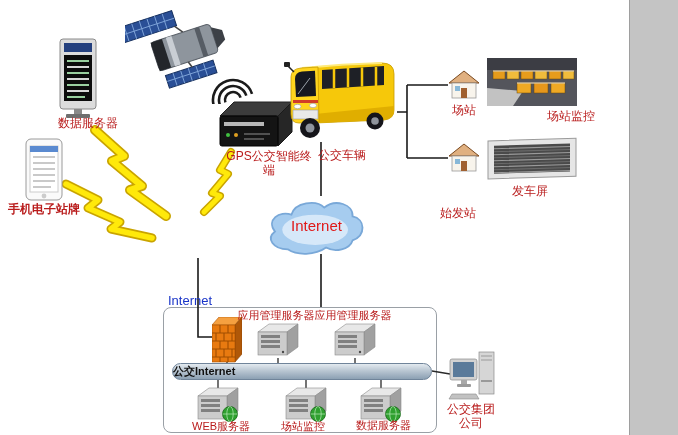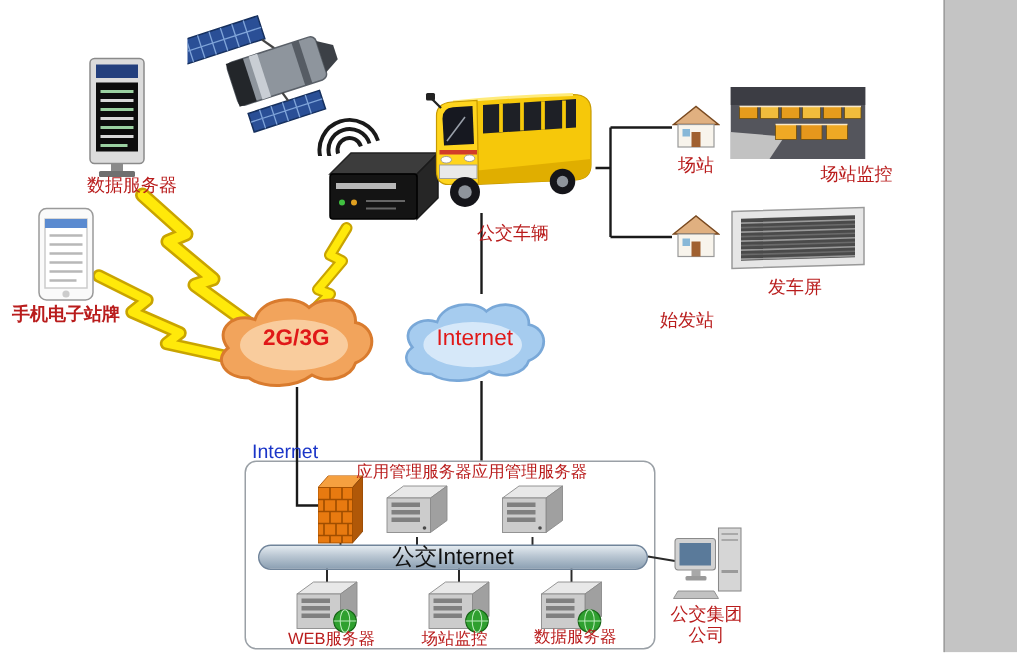--- a/index.html
+++ b/index.html
@@ -10,21 +10,21 @@
   .label-wrap { white-space:normal; text-align:center; word-break:break-all; }
   .wires { position:absolute; left:0; top:0; z-index:3; }
   .icon { position:absolute; z-index:4; }
   .cloud { position:absolute; z-index:4; }
   .cloud-text { position:absolute; width:100%; text-align:center; font-size:15px; color:#e01818; z-index:5; }
   .zone-box { position:absolute; left:163px; top:307px; width:274px; height:126px;
               border:1.4px solid #9aa0a6; border-radius:8px; z-index:1; background:transparent; }
   .backbone { position:absolute; left:172px; top:363px; width:260px; height:17px; border-radius:9px;
               background:linear-gradient(#e3eaf0 0%, #b9c6d2 45%, #8ca0b3 100%);
               border:1px solid #70849a; z-index:4; }
-  .backbone-label { width:100%; text-align:center; font-size:15px; line-height:15px; color:#101010; }
+  .backbone-label { width:100%; font-size:11px; line-height:15px; color:#101010;font-weight:bold; }
   .right-strip { position:absolute; left:629px; top:0; width:49px; height:435px;
                  background:#c4c4c4; border-left:1px solid #9e9e9e; z-index:7; }
   .zone-internet { position:absolute; left:168px; top:293px; font-size:13px; color:#1a35c8; z-index:6; }
   .srv-label { font-size:11px; }
 </style>
 </head>
 <body>
 
 <div class="canvas">
 
@@ -112,20 +112,21 @@
     <svg width="80" height="52" viewBox="0 0 80 52">
       <polygon points="6,18 20,4 78,4 64,18" fill="#3c3c3c" stroke="#222"></polygon>
       <polygon points="64,18 78,4 78,34 64,48" fill="#262626" stroke="#1a1a1a"></polygon>
       <rect x="6" y="18" width="58" height="30" rx="2" fill="#141414" stroke="#000"></rect>
       <rect x="10" y="24" width="40" height="4" fill="#b8b8b8"></rect>
       <circle cx="14" cy="37" r="2" fill="#40c040"></circle>
       <circle cx="22" cy="37" r="2" fill="#e0a020"></circle>
       <path d="M30,36 H56 M30,41 H50" stroke="#666" stroke-width="1.4"></path>
     </svg>
   </div>
+  <div class="label label-wrap" style="left:226px; top:149px; width:86px;">GPS公交智能终端</div>
 
   <div class="icon" style="left:282px; top:58px;">
     <svg width="115" height="84" viewBox="0 0 115 84">
       <path d="M30,9 L100,5 Q112,5 112,16 L112,52 Q112,61 102,62 L33,65 Z" fill="#F6C80A" stroke="#C79A00" stroke-width="0.8"></path>
       <path d="M33,56 L112,48 L112,52 Q112,61 102,62 L33,65 Z" fill="#E0AE00"></path>
       <path d="M40,12 L102,8 L102,27 L40,31 Z" fill="#1e2026"></path>
       <path d="M52,11 V30 M66,10 V29 M80,9.5 V28.5 M94,9 V28" stroke="#F6C80A" stroke-width="2.5"></path>
       <path d="M20,10 Q60,6 100,5" stroke="#FFEB7A" stroke-width="2" fill="none"></path>
       <path d="M9,19 Q9,11 19,10 L36,9 L37,64 L17,65 Q9,65 9,56 Z" fill="#FFD51E" stroke="#C79A00" stroke-width="0.8"></path>
       <path d="M13,21 Q13,14 20,13.5 L33,12.7 L34,38 L14,39 Z" fill="#161820"></path>
@@ -194,27 +195,20 @@
             <path d="M7,10H83 M7,16H83 M7,22H83 M7,28H83 M7,34H83"></path>
           </g>
         <g stroke="#6a6a6a" stroke-width="1.1">
             <path d="M7,13H83 M7,19H83 M7,25H83 M7,31H83"></path>
           </g>
       </g>
     </svg>
   </div>
   <div class="label" style="left:512px; top:184px;">发车屏</div>
 
-  <div class="cloud" style="left:140px; top:192px; width:115px; height:72px;">
-    <svg width="115" height="72" viewBox="0 0 115 72" preserveAspectRatio="none">
-      <path d="M26,60 C10,60 2,48 12,40 C2,27 17,16 30,21 C34,7 57,4 66,13 C78,3 98,9 97,23 C111,26 112,44 97,50 C94,60 78,64 68,58 C56,67 36,67 26,60 Z" fill="#F2A45C" stroke="#D97B2E" stroke-width="2"></path>
-      <ellipse cx="56" cy="38" rx="36" ry="17" fill="#FAD4A8" opacity="0.85"></ellipse>
-    </svg>
-    <div class="cloud-text" style="top:25px; font-weight:bold;">2G/3G</div>
-  </div>
 
   <div class="cloud" style="left:264px; top:196px; width:105px; height:64px;">
     <svg width="105" height="64" viewBox="0 0 115 72" preserveAspectRatio="none">
       <path d="M26,60 C10,60 2,48 12,40 C2,27 17,16 30,21 C34,7 57,4 66,13 C78,3 98,9 97,23 C111,26 112,44 97,50 C94,60 78,64 68,58 C56,67 36,67 26,60 Z" fill="#A6CCEF" stroke="#79A8D8" stroke-width="2"></path>
       <ellipse cx="56" cy="38" rx="36" ry="17" fill="#DCEBFA" opacity="0.9"></ellipse>
     </svg>
     <div class="cloud-text" style="top:21px;">Internet</div>
   </div>
 
   <div class="zone-internet">Internet</div>

